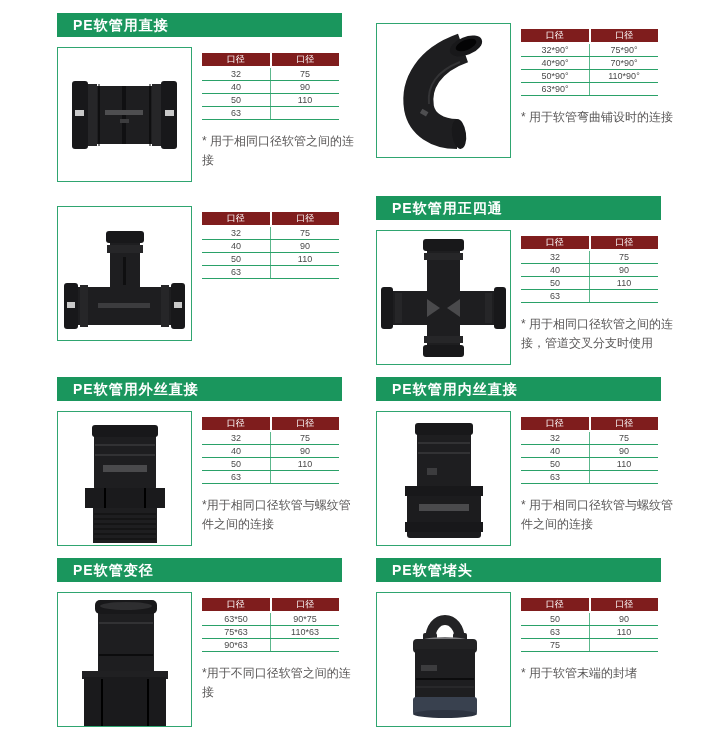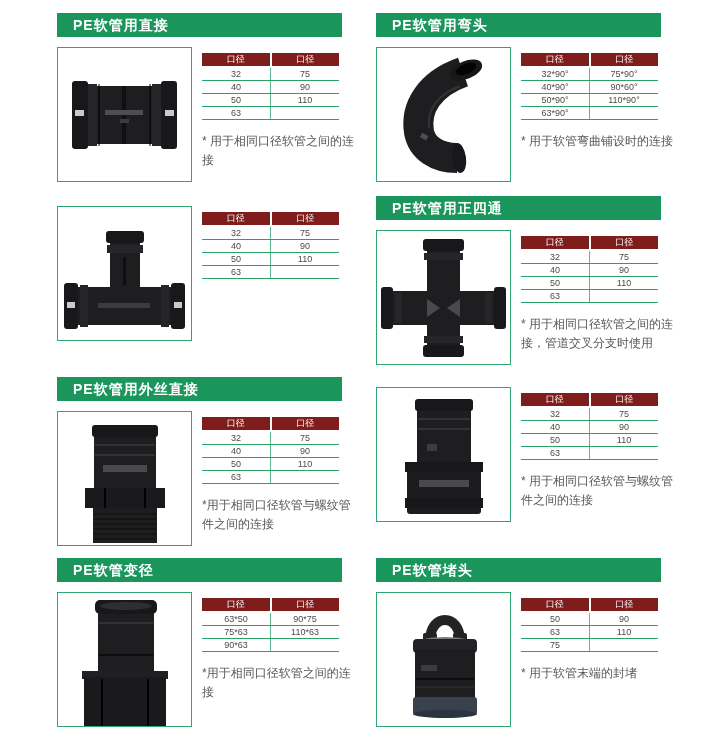--- a/index.html
+++ b/index.html
@@ -91,21 +91,20 @@
               <td></td>
             </tr>
           </tbody>
         </table>
       <div class="note">* 用于相同口径软管之间的连接</div>
     </div>
   </div>
 </section>
 
 <section class="card col-r row-1">
-  <div class="hdr"><span>PE软管用弯头</span></div>
   <div class="body">
     <div class="imgbox">
       <svg width="133" height="133" viewBox="0 0 133 133">
         <path d="M86,24 C52,36 38,60 42,84 C45,100 60,110 80,110" stroke="#1e1e20" stroke-width="30" fill="none" stroke-linecap="butt"></path>
         <ellipse cx="89" cy="22" rx="17" ry="9" fill="#18181a" transform="rotate(-22 89 22)"></ellipse>
         <ellipse cx="89" cy="21" rx="11" ry="5" fill="#040405" transform="rotate(-22 89 21)"></ellipse>
         <ellipse cx="82" cy="110" rx="7" ry="15" fill="#18181a" transform="rotate(-8 82 110)"></ellipse>
         <path d="M83,38 C60,47 50,62 52,80" stroke="#343436" stroke-width="2" fill="none"></path>
         <rect x="44" y="86" width="7" height="5" fill="#4e4e50" transform="rotate(30 47 88)"></rect>
       </svg>
@@ -118,21 +117,21 @@
               <th>口径</th>
             </tr>
           </thead>
           <tbody>
             <tr>
               <td>32*90°</td>
               <td>75*90°</td>
             </tr>
             <tr>
               <td>40*90°</td>
-              <td>90*60°</td>
+              <td>70*90°</td>
             </tr>
             <tr>
               <td>50*90°</td>
               <td>110*90°</td>
             </tr>
             <tr>
               <td>63*90°</td>
               <td></td>
             </tr>
           </tbody>
@@ -290,20 +289,21 @@
               <td></td>
             </tr>
           </tbody>
         </table>
       <div class="note">*用于相同口径软管与螺纹管件之间的连接</div>
     </div>
   </div>
 </section>
 
 <section class="card col-r row-3">
+  <div class="hdr"><span>PE软管用内丝直接</span></div>
   <div class="body">
     <div class="imgbox">
       <svg width="133" height="133" viewBox="0 0 133 133">
         <rect x="40" y="18" width="54" height="58" fill="#1e1e20"></rect>
         <rect x="38" y="11" width="58" height="12" rx="3" fill="#18181a"></rect>
         <line x1="41" y1="31" x2="93" y2="31" stroke="#323234" stroke-width="2"></line>
         <line x1="41" y1="41" x2="93" y2="41" stroke="#323234" stroke-width="2"></line>
         <rect x="50" y="56" width="10" height="7" fill="#3c3c3e"></rect>
         <rect x="30" y="74" width="74" height="52" rx="3" fill="#1c1c1e"></rect>
         <rect x="28" y="74" width="78" height="10" fill="#18181a"></rect>
@@ -375,21 +375,21 @@
             <tr>
               <td>75*63</td>
               <td>110*63</td>
             </tr>
             <tr>
               <td>90*63</td>
               <td></td>
             </tr>
           </tbody>
         </table>
-      <div class="note">*用于相同口径软管之间的连接</div>
+      <div class="note">*用于不同口径软管之间的连接</div>
     </div>
   </div>
 </section>
 
 <section class="card col-r row-4">
   <div class="hdr"><span>PE软管堵头</span></div>
   <div class="body">
     <div class="imgbox">
       <svg width="133" height="133" viewBox="0 0 133 133">
         <path d="M53,48 C53,20 83,20 83,48" stroke="#232325" stroke-width="10" fill="none"></path>

